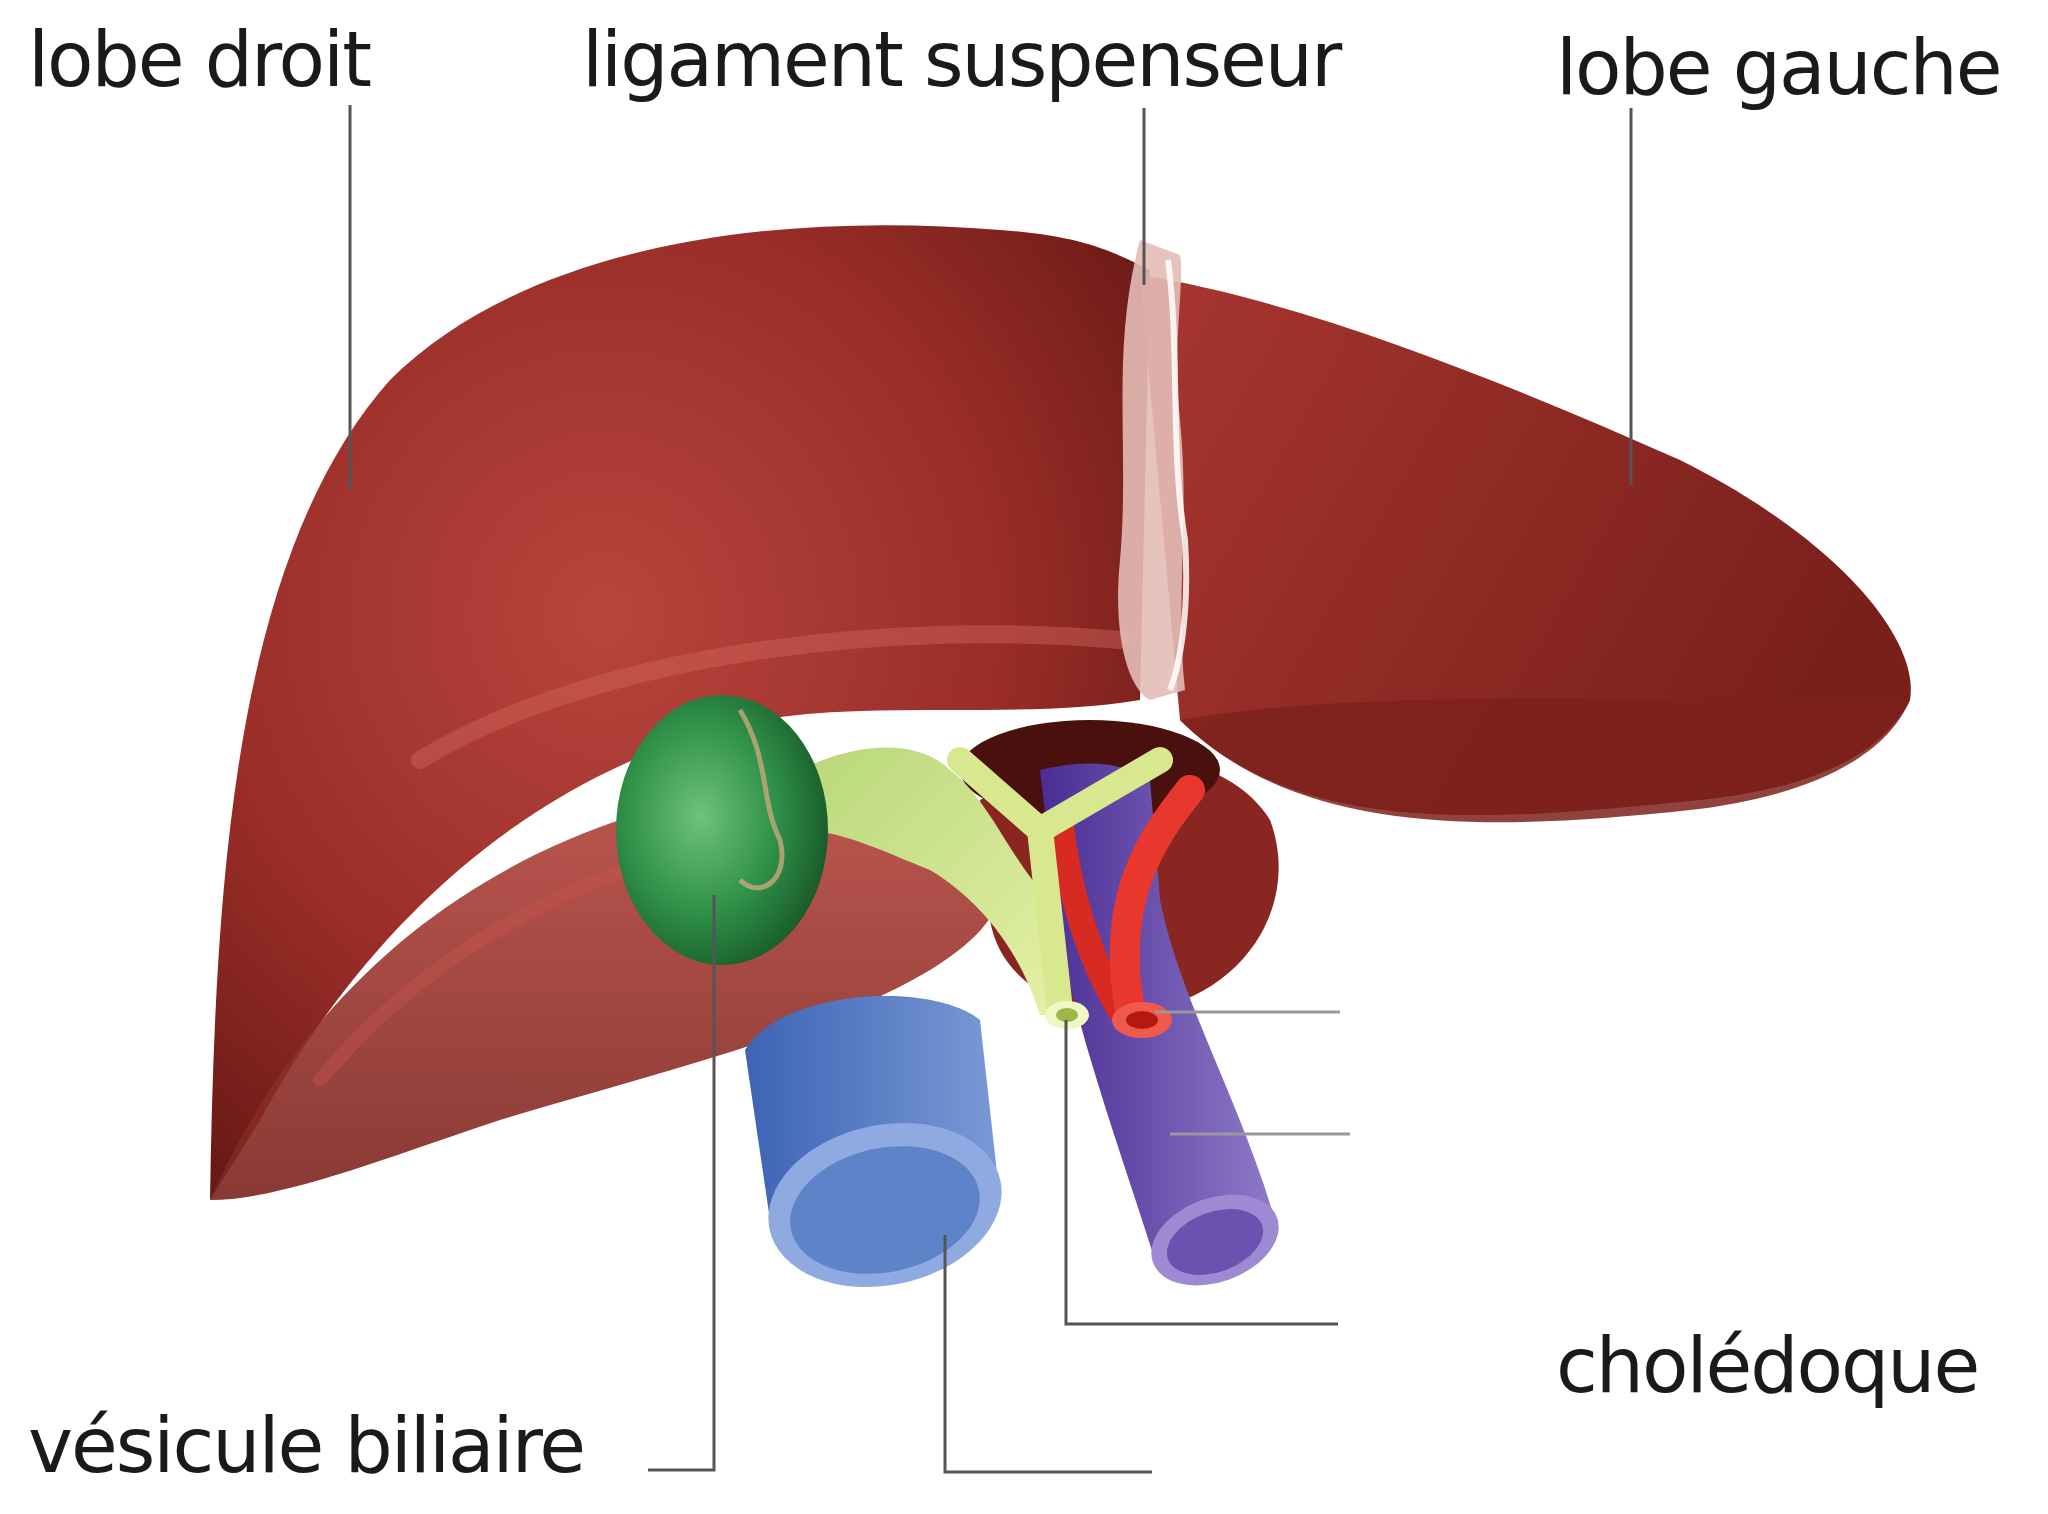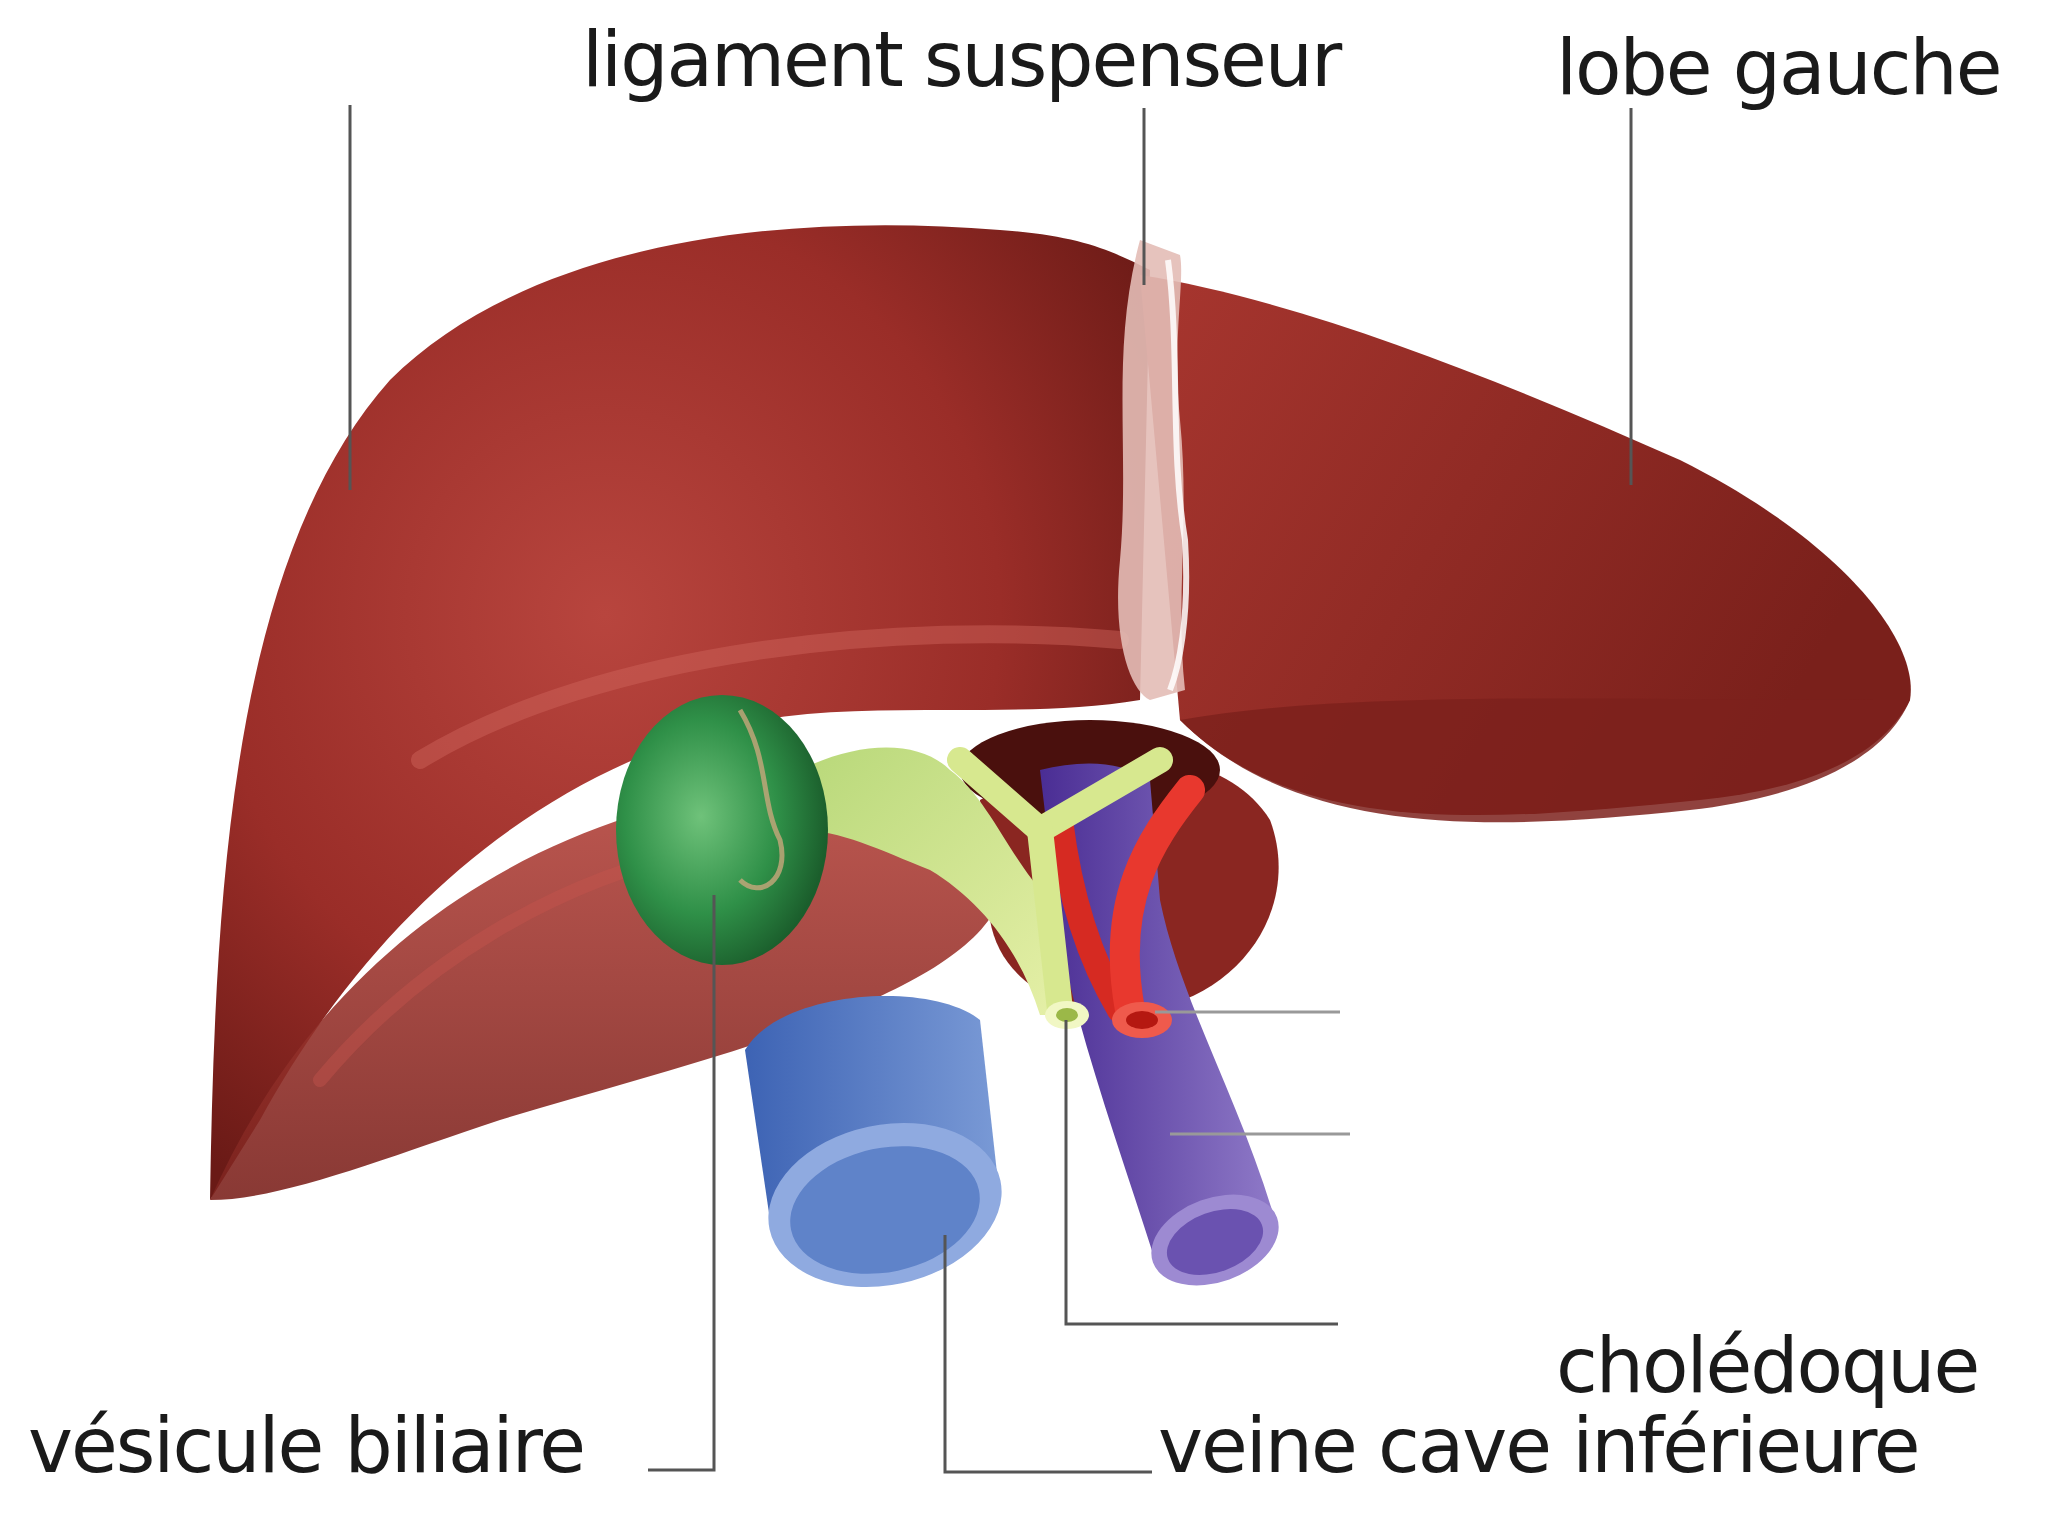--- a/index.html
+++ b/index.html
@@ -128,18 +128,18 @@
       <line x1="1631" y1="108" x2="1631" y2="485"></line>
       <line x1="1155" y1="1012" x2="1340" y2="1012" stroke="#999"></line>
       <line x1="1170" y1="1134" x2="1350" y2="1134" stroke="#999"></line>
       <polyline points="1066,1020 1066,1324 1338,1324"></polyline>
       <polyline points="714,895 714,1470 648,1470"></polyline>
       <polyline points="945,1235 945,1472 1152,1472"></polyline>
     </g>
   </svg>
 
   
+  <div class="label" style="left:28px; top:22px;">lobe droit</div>
   <div class="label" style="left:582px; top:22px;">ligament suspenseur</div>
   <div class="label" style="left:1556px; top:30px;">lobe gauche</div>
   <div class="label" style="left:1556px; top:1328px;">cholédoque</div>
   <div class="label" style="left:28px; top:1408px;">vésicule biliaire</div>
-  <div class="label" style="left:1158px; top:1408px;">veine cave inférieure</div>
 </div>
 
 </body></html>

